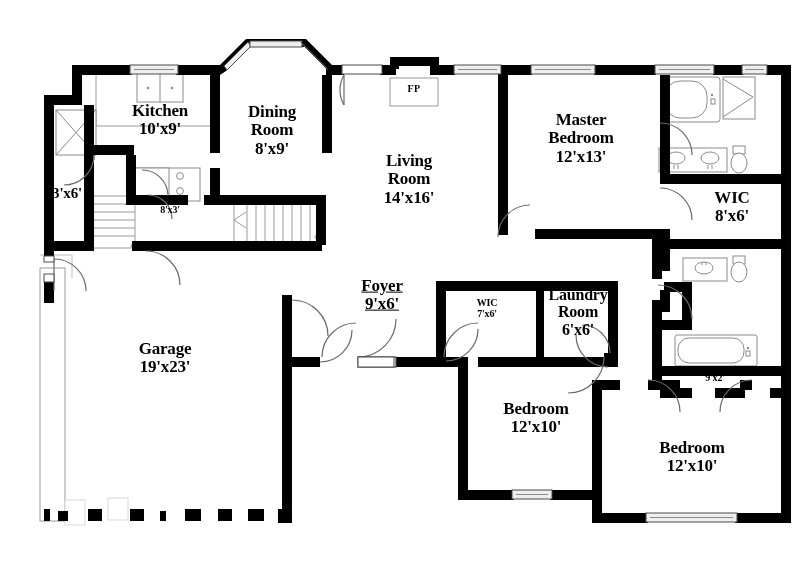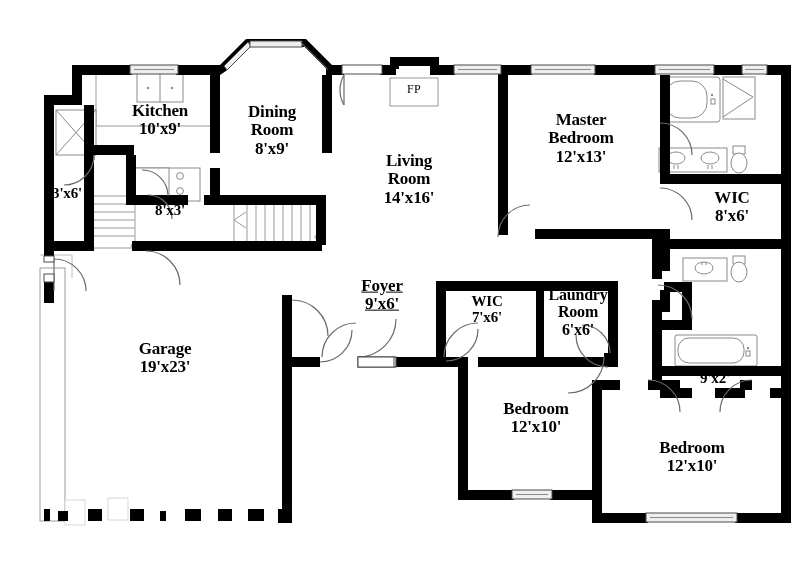--- a/index.html
+++ b/index.html
@@ -31,24 +31,24 @@
     font-family: "Liberation Serif", "DejaVu Serif", serif;
     font-weight: bold;
     color: #000000;
     line-height: 1.08;
     white-space: pre-line;
     letter-spacing: -0.2px;
     transform: translate(-50%, -50%);
     pointer-events: none;
   }
   .rl-lg { font-size: 17px; }
-  .rl-md { font-size: 15px; }
+  .rl-md { font-size: 10px; }
   .rl-sm { font-size: 16px; }
   .rl-xs { font-size: 15px; }
-  .rl-fp { font-size: 12px; font-weight: normal; letter-spacing: 0.4px; text-align: center; }
+  .rl-fp { font-size: 10px; font-weight: bold; letter-spacing: 0.4px; text-align: center; }
   .reg-mark {
     position: absolute;
     font-family: "Liberation Serif", "DejaVu Serif", serif;
     font-size: 11px;
     color: #111;
     transform: translate(-50%, -50%);
   }
 </style>
 </head>
 <body>

